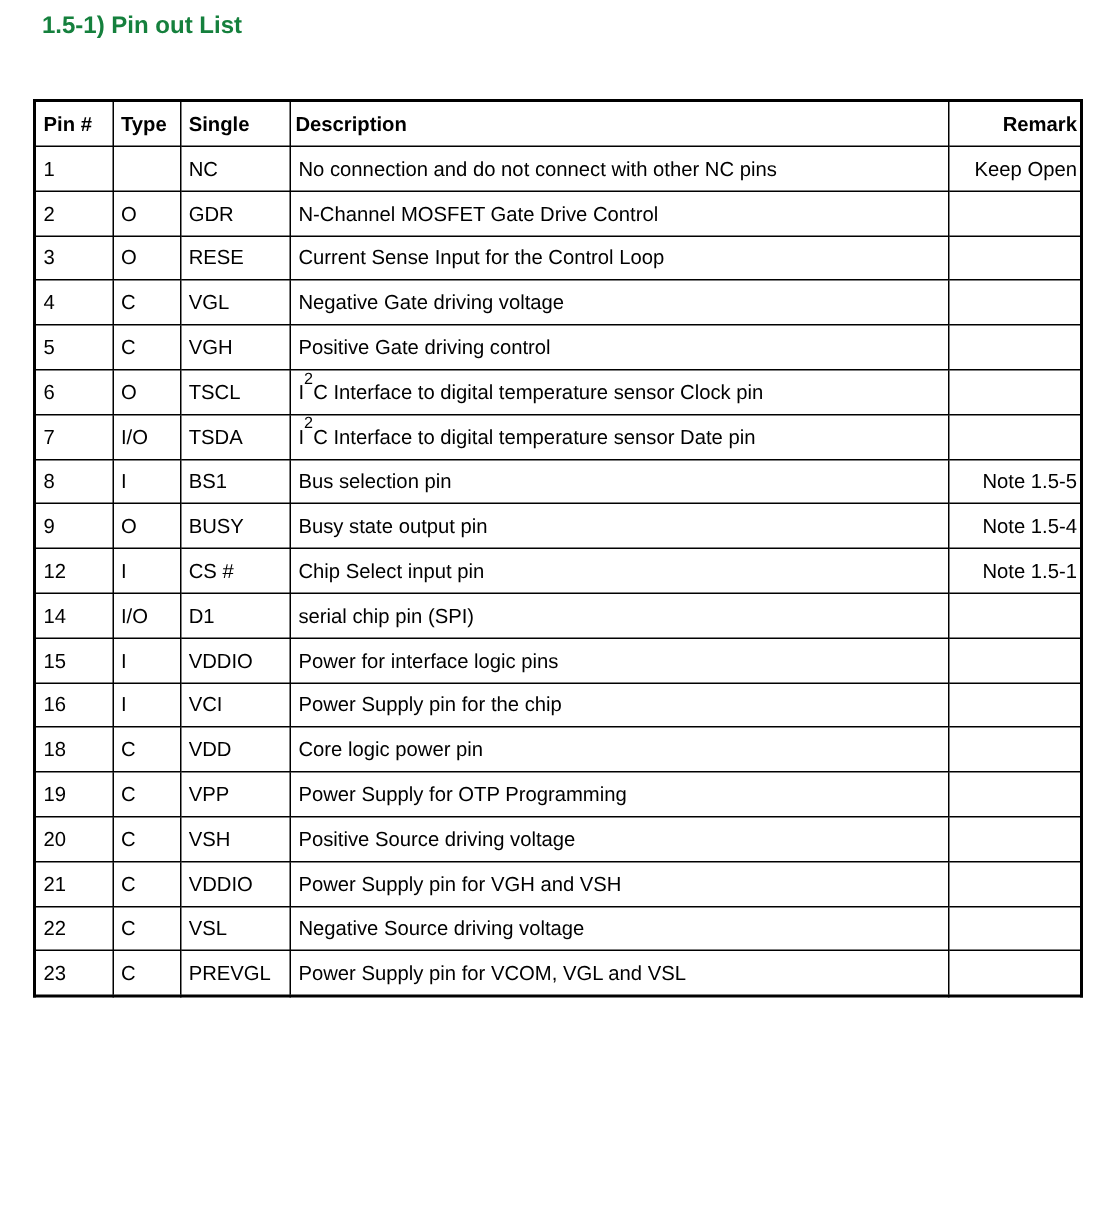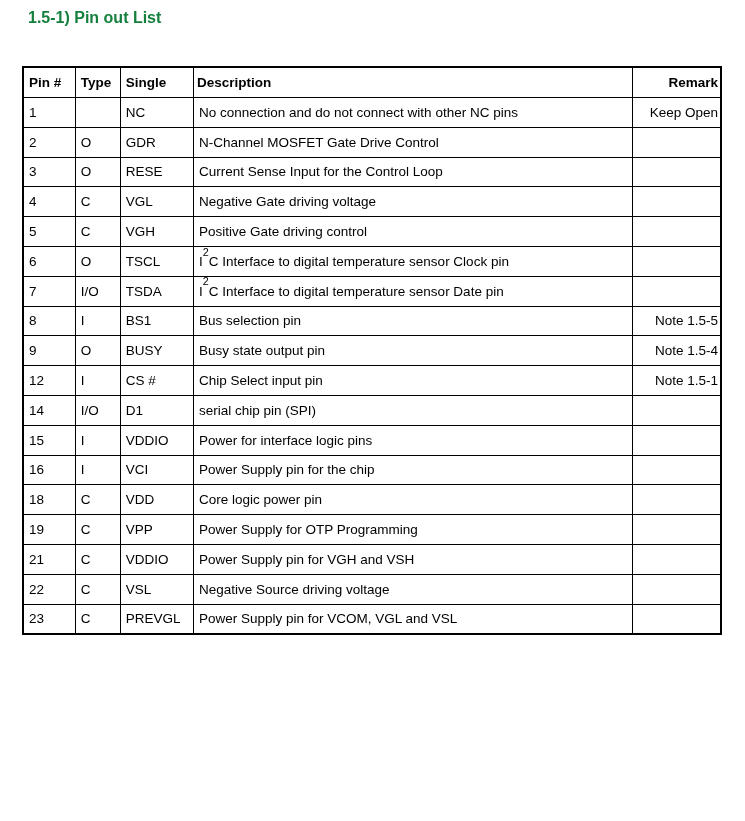--- a/index.html
+++ b/index.html
@@ -192,20 +192,27 @@
         <td class="col-remark"></td>
       </tr>
       <tr>
         <td class="col-pin">19</td>
         <td class="col-type">C</td>
         <td class="col-single">VPP</td>
         <td class="col-description">Power Supply for OTP Programming</td>
         <td class="col-remark"></td>
       </tr>
       <tr>
+        <td class="col-pin">20</td>
+        <td class="col-type">C</td>
+        <td class="col-single">VSH</td>
+        <td class="col-description">Positive Source driving voltage</td>
+        <td class="col-remark"></td>
+      </tr>
+      <tr>
         <td class="col-pin">21</td>
         <td class="col-type">C</td>
         <td class="col-single">VDDIO</td>
         <td class="col-description">Power Supply pin for VGH and VSH</td>
         <td class="col-remark"></td>
       </tr>
       <tr>
         <td class="col-pin">22</td>
         <td class="col-type">C</td>
         <td class="col-single">VSL</td>

